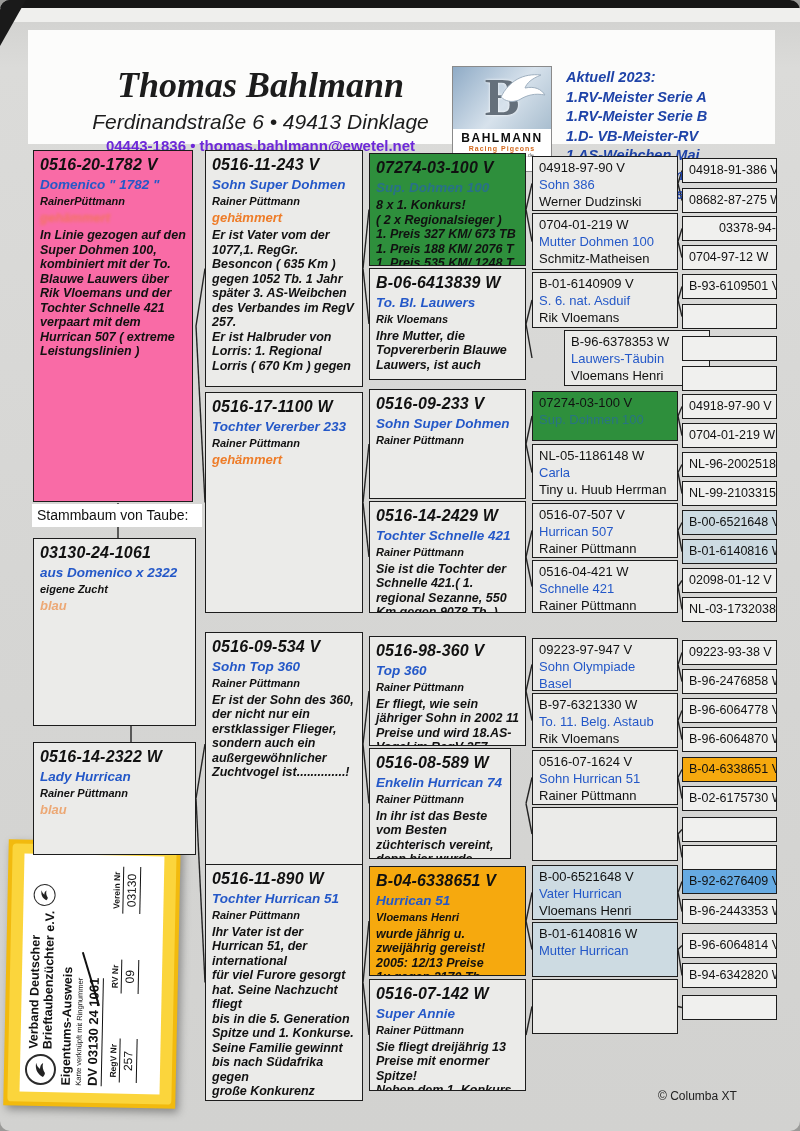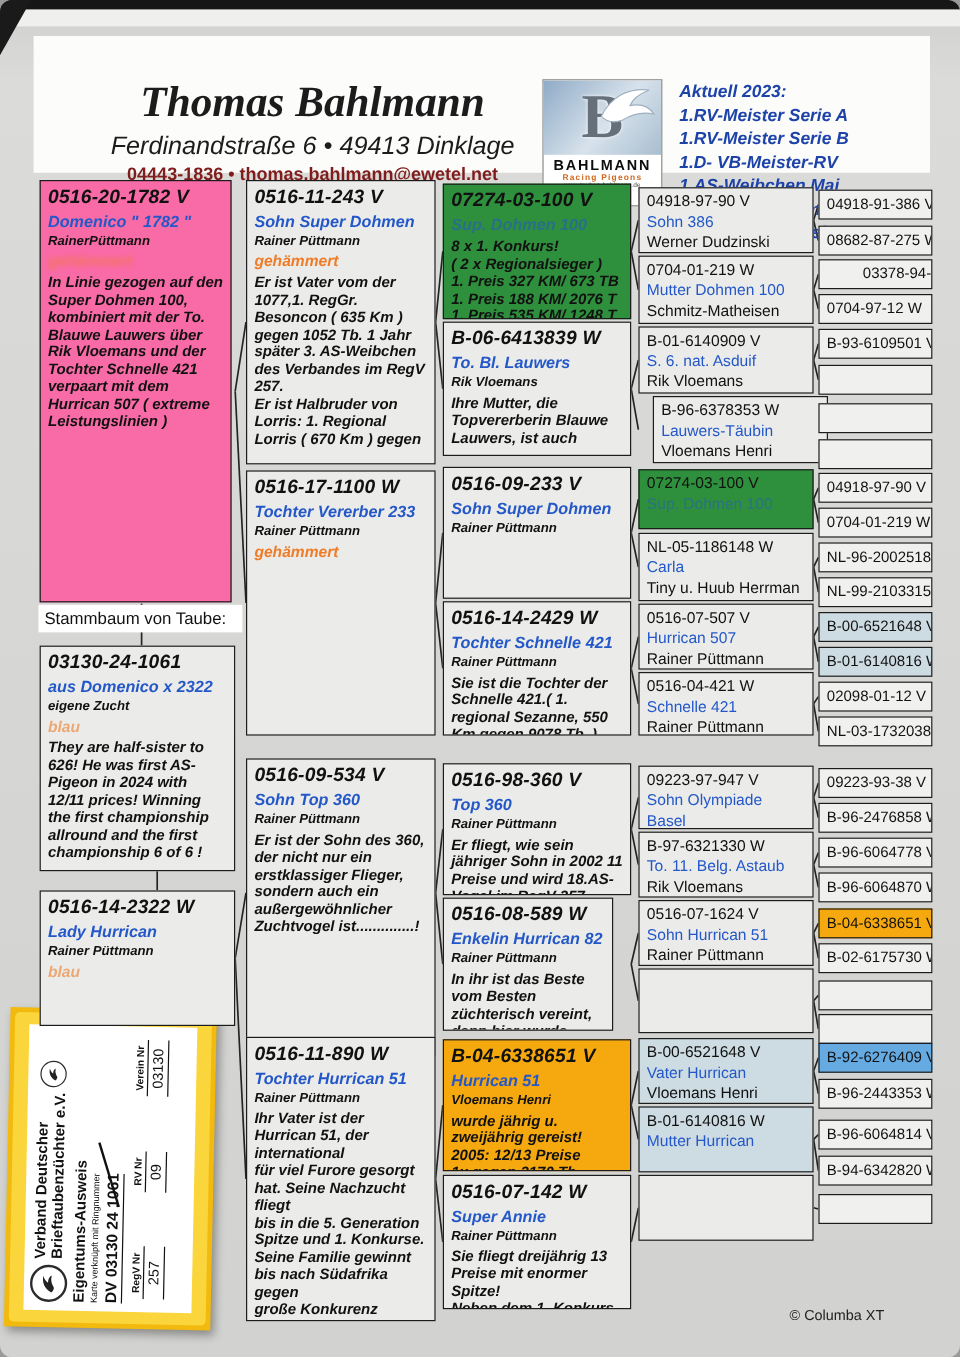--- a/index.html
+++ b/index.html
@@ -11,21 +11,21 @@
   .scan-corner{position:absolute;left:0;top:0;width:26px;height:46px;background:#1a1a1a;
                clip-path:polygon(0 0,100% 0,0 100%);}
 
   
   .header-panel{position:absolute;left:28px;top:30px;width:747px;height:114px;background:#fcfcfb;}
   .hdr-name{position:absolute;left:40px;top:34px;width:385px;text-align:center;
             font:italic bold 36px "Liberation Serif",serif;color:#1c1c1c;}
   .hdr-addr{position:absolute;left:40px;top:80px;width:385px;text-align:center;
             font:italic 21px "Liberation Sans",sans-serif;color:#1c1c1c;}
   .hdr-contact{position:absolute;left:40px;top:107px;width:385px;text-align:center;
-            font:bold 15px "Liberation Sans",sans-serif;color:#7f1d1d;}
+            font:bold 15px "Liberation Sans",sans-serif;color:#6d28d9;}
   .logo{position:absolute;left:424px;top:36px;width:98px;height:104px;background:#fff;
         border:1px solid #8a8a8a;text-align:center;overflow:hidden;}
   .logo-photo{position:relative;height:62px;background:linear-gradient(130deg,#8fabc6 0%,#d7e2ec 55%,#a9becf 100%);overflow:hidden;}
   .logo-b{position:absolute;left:0;right:0;top:2px;font:bold 52px "Liberation Serif",serif;
           color:#65707b;line-height:58px;text-shadow:0 0 3px #ffffff;}
   .logo-bird{position:absolute;right:2px;top:4px;}
   .logo-brand{font:bold 12px "Liberation Sans",sans-serif;letter-spacing:1.5px;color:#0d0d0d;margin-top:2px;}
   .logo-tag{font:bold 7px "Liberation Sans",sans-serif;color:#d2691e;letter-spacing:1px;}
   .logo-url{font:5.5px "Liberation Sans",sans-serif;color:#555;}
   .ach{position:absolute;left:538px;top:38px;width:240px;
@@ -231,21 +231,20 @@
       <div class="bname">Domenico " 1782 "</div>
       <div class="bowner">RainerPüttmann</div>
       <div class="btag blur">gehämmert</div>
       <div class="bdesc">In Linie gezogen auf den Super Dohmen 100, kombiniert mit der To. Blauwe Lauwers über Rik Vloemans und der Tochter Schnelle 421 verpaart mit dem Hurrican 507 ( extreme Leistungslinien )</div>
     </div>
     <div class="pbox" style="left: 33px; top: 538px; width: 163px; height: 188px;">
       <div class="bid">03130-24-1061</div>
       <div class="bname">aus Domenico x 2322</div>
       <div class="bowner">eigene Zucht</div>
       <div class="btag soft">blau</div>
-      <div class="bdesc">They are half-sister to 626! He was first AS-Pigeon in 2024 with 12/11 prices! Winning the first championship allround and the first championship 6 of 6 !</div>
     </div>
     <div class="pbox" style="left: 33px; top: 742px; width: 163px; height: 113px;">
       <div class="bid">0516-14-2322 W</div>
       <div class="bname">Lady Hurrican</div>
       <div class="bowner">Rainer Püttmann</div>
       <div class="btag soft">blau</div>
     </div>
     <div class="pbox" style="left: 205px; top: 150px; width: 158px; height: 237px;">
       <div class="bid">0516-11-243 V</div>
       <div class="bname">Sohn Super Dohmen</div>
@@ -302,21 +301,21 @@
       <div class="bdesc">Sie ist die Tochter der Schnelle 421.( 1. regional Sezanne, 550 Km gegen 9078 Tb. )</div>
     </div>
     <div class="pbox" style="left: 369px; top: 636px; width: 157px; height: 110px;">
       <div class="bid">0516-98-360 V</div>
       <div class="bname">Top 360</div>
       <div class="bowner">Rainer Püttmann</div>
       <div class="bdesc">Er fliegt, wie sein jähriger Sohn in 2002 11 Preise und wird 18.AS-Vogel im RegV 257.</div>
     </div>
     <div class="pbox" style="left: 369px; top: 748px; width: 142px; height: 111px;">
       <div class="bid">0516-08-589 W</div>
-      <div class="bname">Enkelin Hurrican 82</div>
+      <div class="bname">Enkelin Hurrican 74</div>
       <div class="bowner">Rainer Püttmann</div>
       <div class="bdesc">In ihr ist das Beste vom Besten züchterisch vereint, denn hier wurde</div>
     </div>
     <div class="pbox orange" style="left: 369px; top: 866px; width: 157px; height: 110px;">
       <div class="bid">B-04-6338651 V</div>
       <div class="bname">Hurrican 51</div>
       <div class="bowner">Vloemans Henri</div>
       <div class="bdesc">wurde jährig u.
 zweijährig gereist!
 2005: 12/13 Preise
@@ -337,21 +336,21 @@
     <div class="sbox4" style="left: 532px; top: 213px; width: 146px; height: 57px;">
       <div class="s-id">0704-01-219 W</div>
       <div class="s-name">Mutter Dohmen 100</div>
       <div class="s-owner">Schmitz-Matheisen</div>
     </div>
     <div class="sbox4" style="left: 532px; top: 272px; width: 146px; height: 56px;">
       <div class="s-id">B-01-6140909 V</div>
       <div class="s-name">S. 6. nat. Asduif</div>
       <div class="s-owner">Rik Vloemans</div>
     </div>
-    <div class="sbox4" style="left: 544px; top: 330px; width: 146px; height: 56px;">
+    <div class="sbox4" style="left: 564px; top: 330px; width: 146px; height: 56px;">
       <div class="s-id">B-96-6378353 W</div>
       <div class="s-name">Lauwers-Täubin</div>
       <div class="s-owner">Vloemans Henri</div>
     </div>
     <div class="sbox4 green" style="left: 532px; top: 391px; width: 146px; height: 50px;">
       <div class="s-id">07274-03-100 V</div>
       <div class="s-name">Sup. Dohmen 100</div>
     </div>
     <div class="sbox4" style="left: 532px; top: 444px; width: 146px; height: 57px;">
       <div class="s-id">NL-05-1186148 W</div>

